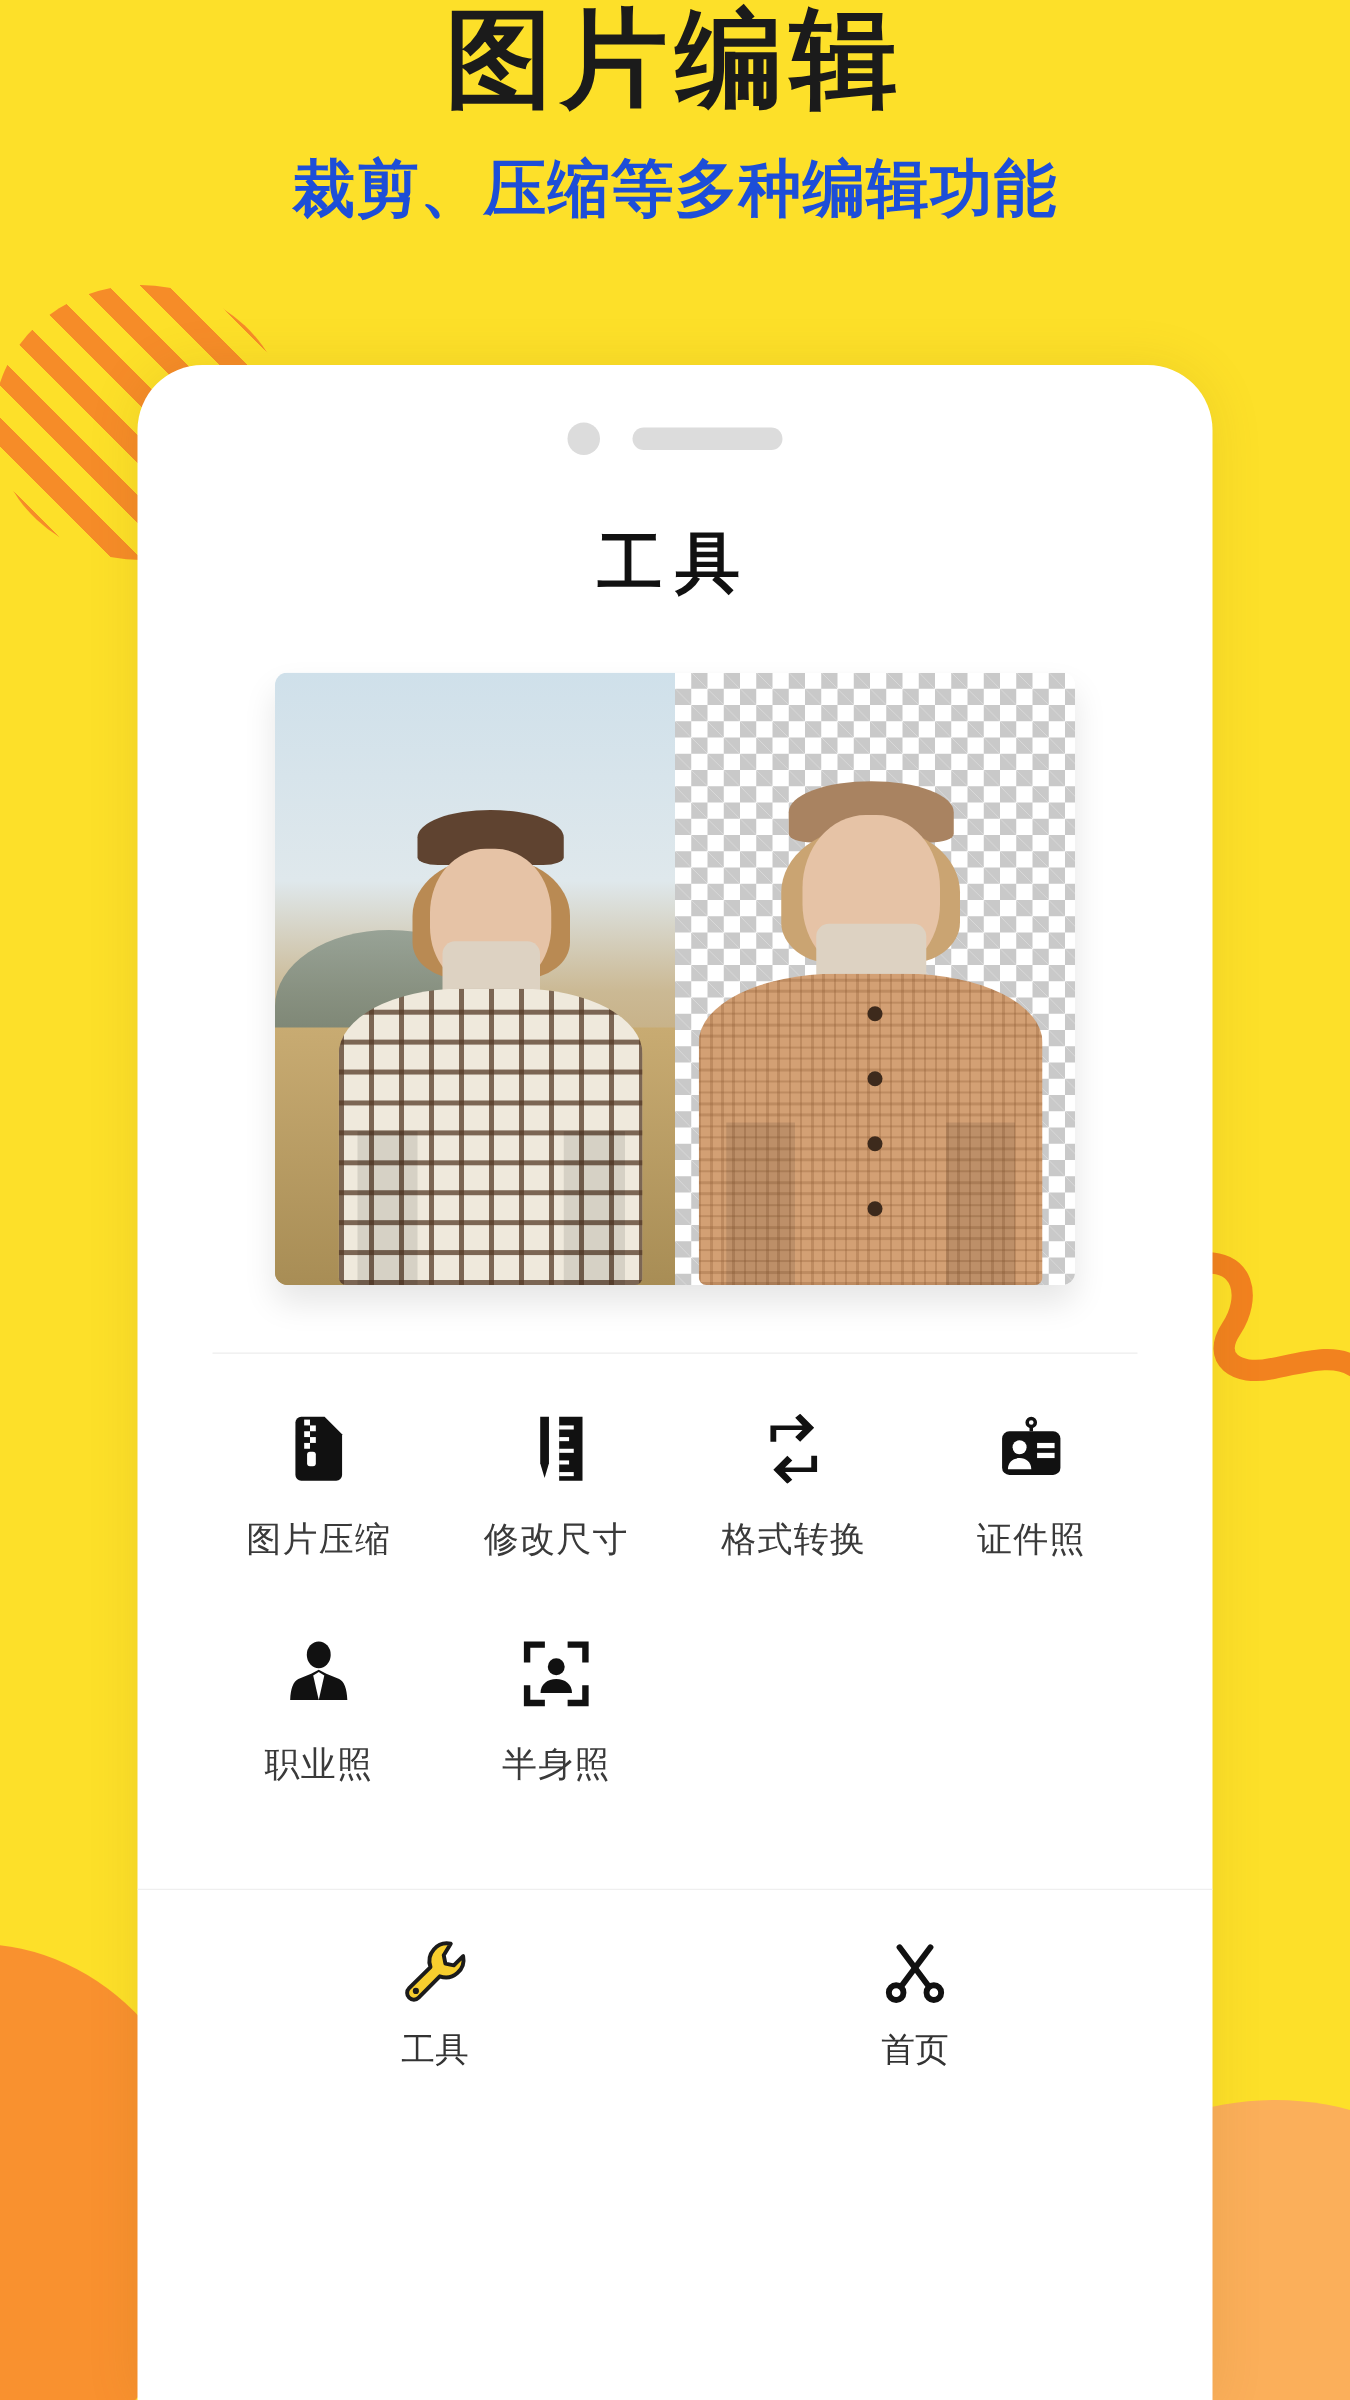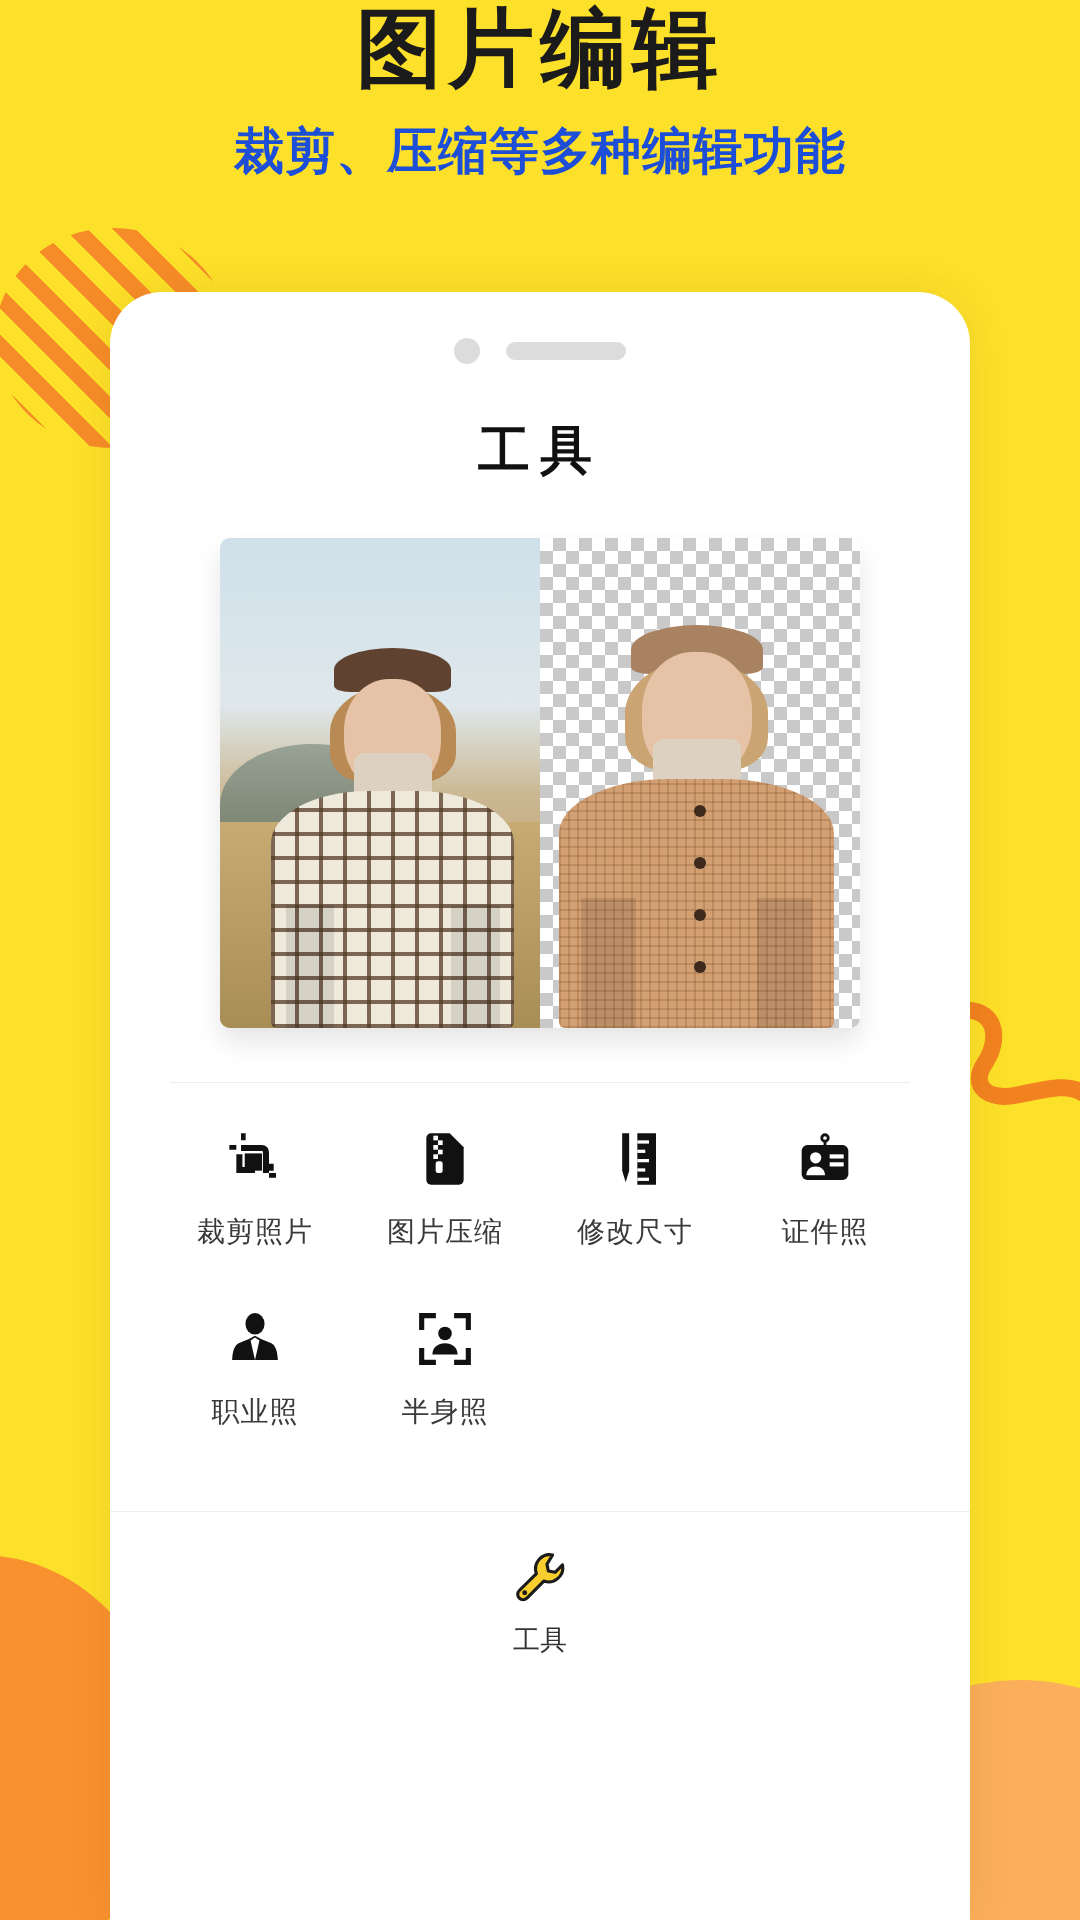--- a/index.html
+++ b/index.html
@@ -258,29 +258,20 @@
         </div>
       </div>
     </div>
 
   </div>
 
   <div class="divider"></div>
 
   <div class="tools">
 
-    <div class="tool">
-      <div class="tool-icon">
-        <svg viewBox="0 0 24 24">
-            <path d="M6 1h2v3H6V1zm0 5h9a3 3 0 0 1 3 3v9h-2.6V9a.4.4 0 0 0-.4-.4H6V6zM1 6h3v2H1V6zm3 4h2.6v5.4H12V18H4v-8zm14 8h3v2h-3v-2zm0-4h2v3h-2v-3z"></path>
-            <path d="M7.6 9.6h7.4v7.4H7.6z"></path>
-          </svg>
-      </div>
-      <div class="tool-label">裁剪照片</div>
-    </div>
 
     <div class="tool">
       <div class="tool-icon">
         <svg viewBox="0 0 24 24">
             <path d="M14 1H6a2 2 0 0 0-2 2v18a2 2 0 0 0 2 2h12a2 2 0 0 0 2-2V7l-6-6z"></path>
             <g fill="#fff">
               <rect x="7" y="2" width="2" height="2"></rect>
               <rect x="9" y="4" width="2" height="2"></rect>
               <rect x="7" y="6" width="2" height="2"></rect>
               <rect x="9" y="8" width="2" height="2"></rect>
@@ -302,20 +293,29 @@
               <rect x="13" y="8" width="3.4" height="1.4"></rect>
               <rect x="13" y="12" width="5" height="1.4"></rect>
               <rect x="13" y="16" width="3.4" height="1.4"></rect>
               <rect x="13" y="20" width="5" height="1.4"></rect>
             </g>
           </svg>
       </div>
       <div class="tool-label">修改尺寸</div>
     </div>
 
+    <div class="tool">
+      <div class="tool-icon">
+        <svg viewBox="0 0 24 24">
+            <path d="M4 4h11l-2.5-2.6L14.2 0 19 4.8 14.2 9.6 12.5 8 15 5.6H6v4H4V4z"></path>
+            <path d="M20 20H9l2.5 2.6-1.7 1.4L5 19.2 9.8 14.4l1.7 1.6L9 18.4h9v-4h2V20z"></path>
+          </svg>
+      </div>
+      <div class="tool-label">格式转换</div>
+    </div>
 
     <div class="tool">
       <div class="tool-icon">
         <svg viewBox="0 0 24 24">
             <circle cx="12" cy="3" r="1.4" fill="none" stroke="#111" stroke-width="1.2"></circle>
             <rect x="11.4" y="4" width="1.2" height="2"></rect>
             <rect x="2" y="6" width="20" height="15" rx="2.5"></rect>
             <g fill="#fff">
               <circle cx="8" cy="11.5" r="2.4"></circle>
               <path d="M4 19c0-2.4 1.8-3.8 4-3.8s4 1.4 4 3.8H4z"></path>
@@ -363,17 +363,28 @@
     <div class="nav-item">
       <div class="nav-ico">
         <svg viewBox="0 0 24 24">
           <path d="M17.6 2.2a6.3 6.3 0 0 0-7.2 8.3L2.8 18a2.4 2.4 0 1 0 3.4 3.4l7.5-7.6a6.3 6.3 0 0 0 8.3-7.2l-3.3 3.3-3-.6-.6-3 2.5-4.1z" fill="#F7CE2E" stroke="#1b1b1b" stroke-width="1.4" stroke-linejoin="round"></path>
           <circle cx="5.2" cy="19" r="1.1" fill="#1b1b1b"></circle>
         </svg>
       </div>
       <div class="nav-label">工具</div>
     </div>
 
+    <div class="nav-item">
+      <div class="nav-ico">
+        <svg viewBox="0 0 24 24" fill="none" stroke="#111" stroke-width="2.1" stroke-linecap="round">
+          <path d="M6.5 3.5 17 17.5"></path>
+          <path d="M17.5 3.5 7 17.5"></path>
+          <circle cx="5.3" cy="19.6" r="2.6"></circle>
+          <circle cx="18.7" cy="19.6" r="2.6"></circle>
+        </svg>
+      </div>
+      <div class="nav-label">首页</div>
+    </div>
 
 
   </div>
 
 </div>
 
 </body></html>

